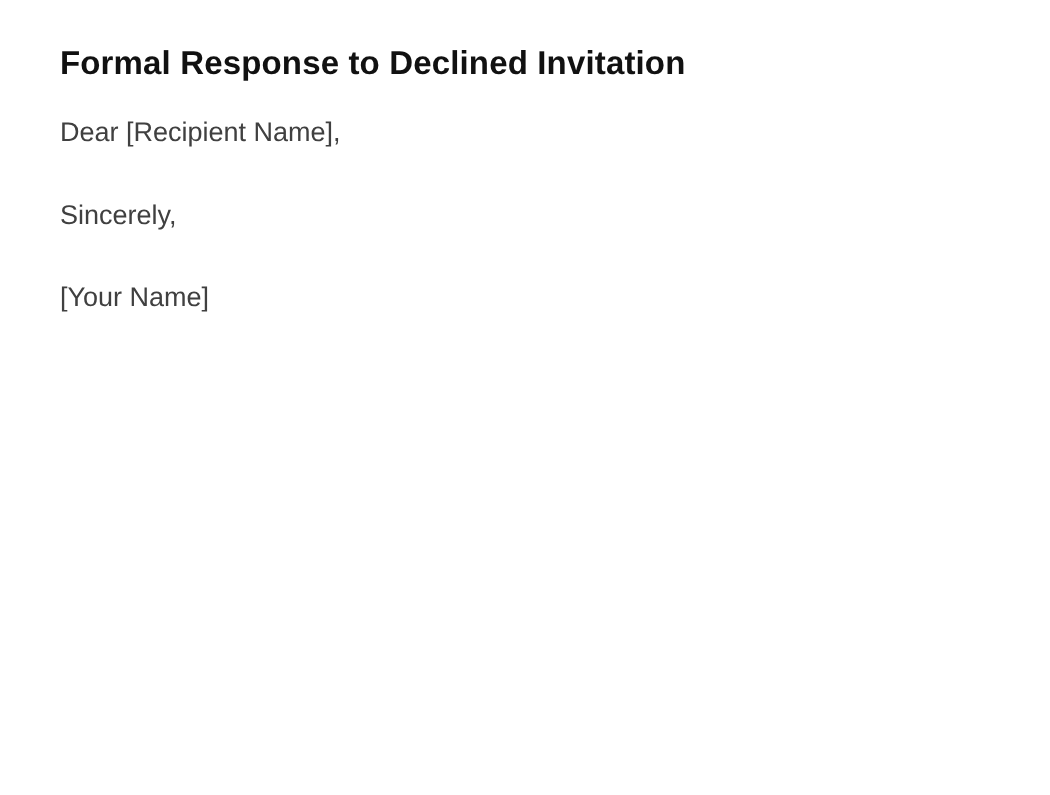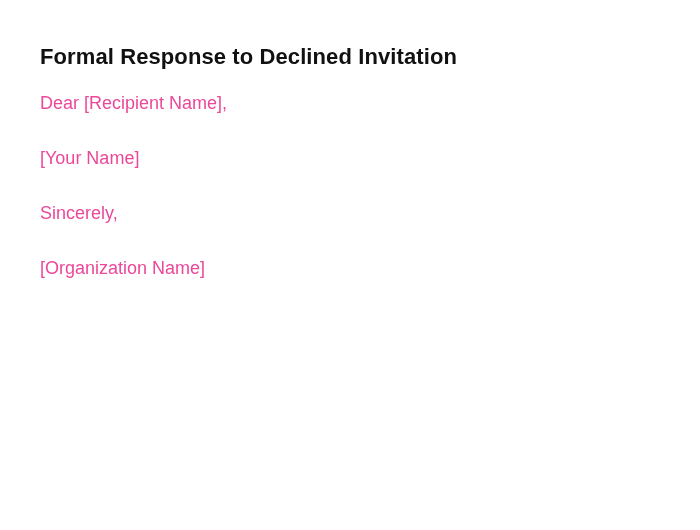--- a/index.html
+++ b/index.html
@@ -14,44 +14,43 @@
     font-family: "Liberation Sans", "DejaVu Sans", sans-serif;
   }
   .page {
     box-sizing: border-box;
     width: 700px;
     height: 530px;
     padding: 26px 40px 0 40px;
     background: #ffffff;
   }
   .doc-title {
-    margin: 16px 0 14px 0;
+    margin: 1px 0 14px 0;
     font-size: 22px;
     line-height: 30px;
     font-weight: 700;
     color: #111111;
     letter-spacing: 0.1px;
   }
   .para {
     margin: 12px 0 20px 0;
     font-size: 18px;
     line-height: 35px;
     font-weight: 400;
-    color: #ec4899;
+    color: #404040;
     white-space: pre-line; 
   }
 </style>
 </head>
 <body>
 
 <div class="page">
   <h1 class="doc-title">Formal Response to Declined Invitation</h1>
 
   <p class="para">Dear [Recipient Name],</p>
 
 
 
+  <p class="para">Sincerely,</p>
+
   <p class="para">[Your Name]</p>
 
-  <p class="para">Sincerely,</p>
-
-  <p class="para">[Organization Name]</p>
 </div>
 
 </body></html>

